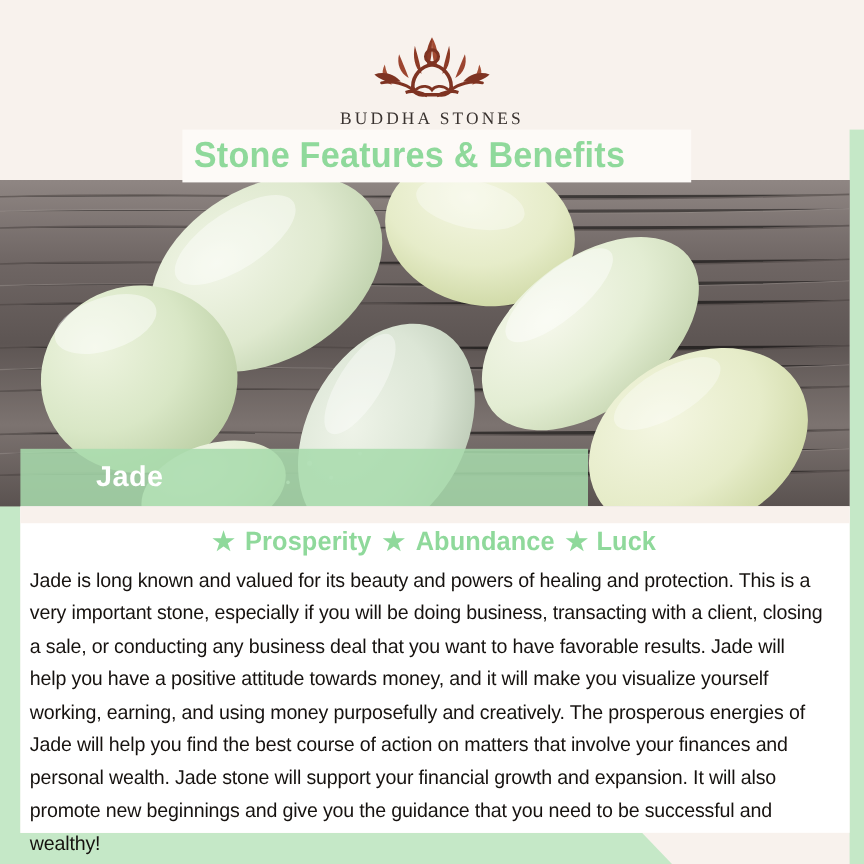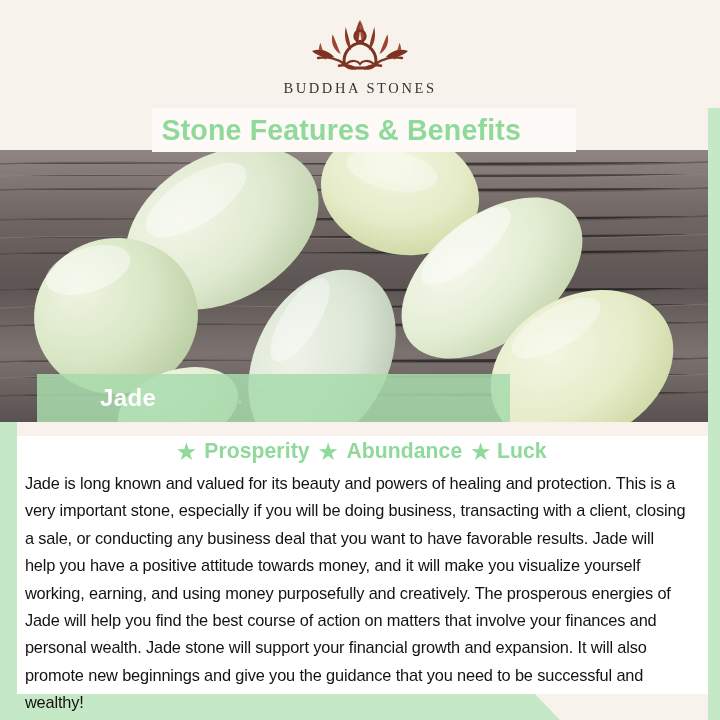--- a/index.html
+++ b/index.html
@@ -33,21 +33,21 @@
     position:absolute;left:0;bottom:0;width:560px;height:26px;
     background:#c5e8c7;
     clip-path:polygon(0 0, 535px 0, 560px 26px, 0 26px);
   }
 
   
   .header{
     position:absolute;top:0;left:0;width:720px;height:108px;
     background:#f8f2ed;
     display:flex;flex-direction:column;
-    align-items:center;justify-content:flex-start;
+    align-items:center;justify-content:flex-end;
     padding-top:14px;box-sizing:border-box;
     z-index:3;
   }
   .logo-mark{width:128px;height:62px;display:block;}
   .logo-text{
     margin-top:4px;
     font-family:"Liberation Serif", serif;
     font-size:14.5px;letter-spacing:2.6px;
     color:#3a3330;font-weight:400;
   }
@@ -76,21 +76,20 @@
     background:#6a6260;
     z-index:1;
   }
   .photo svg{display:block;width:708px;height:272px;}
 
   .jade-band{
     position:absolute;top:374px;left:17px;width:473px;height:48px;
     background:rgba(168,219,172,.86);
     display:flex;align-items:center;
     z-index:2;
-    margin-left:20px;
   }
   .jade-label{
     margin-left:63px;
     color:#ffffff;font-weight:bold;font-size:24px;
     letter-spacing:.4px;
   }
 
   
   .content{
     position:absolute;top:422px;left:17px;width:691px;height:272px;

